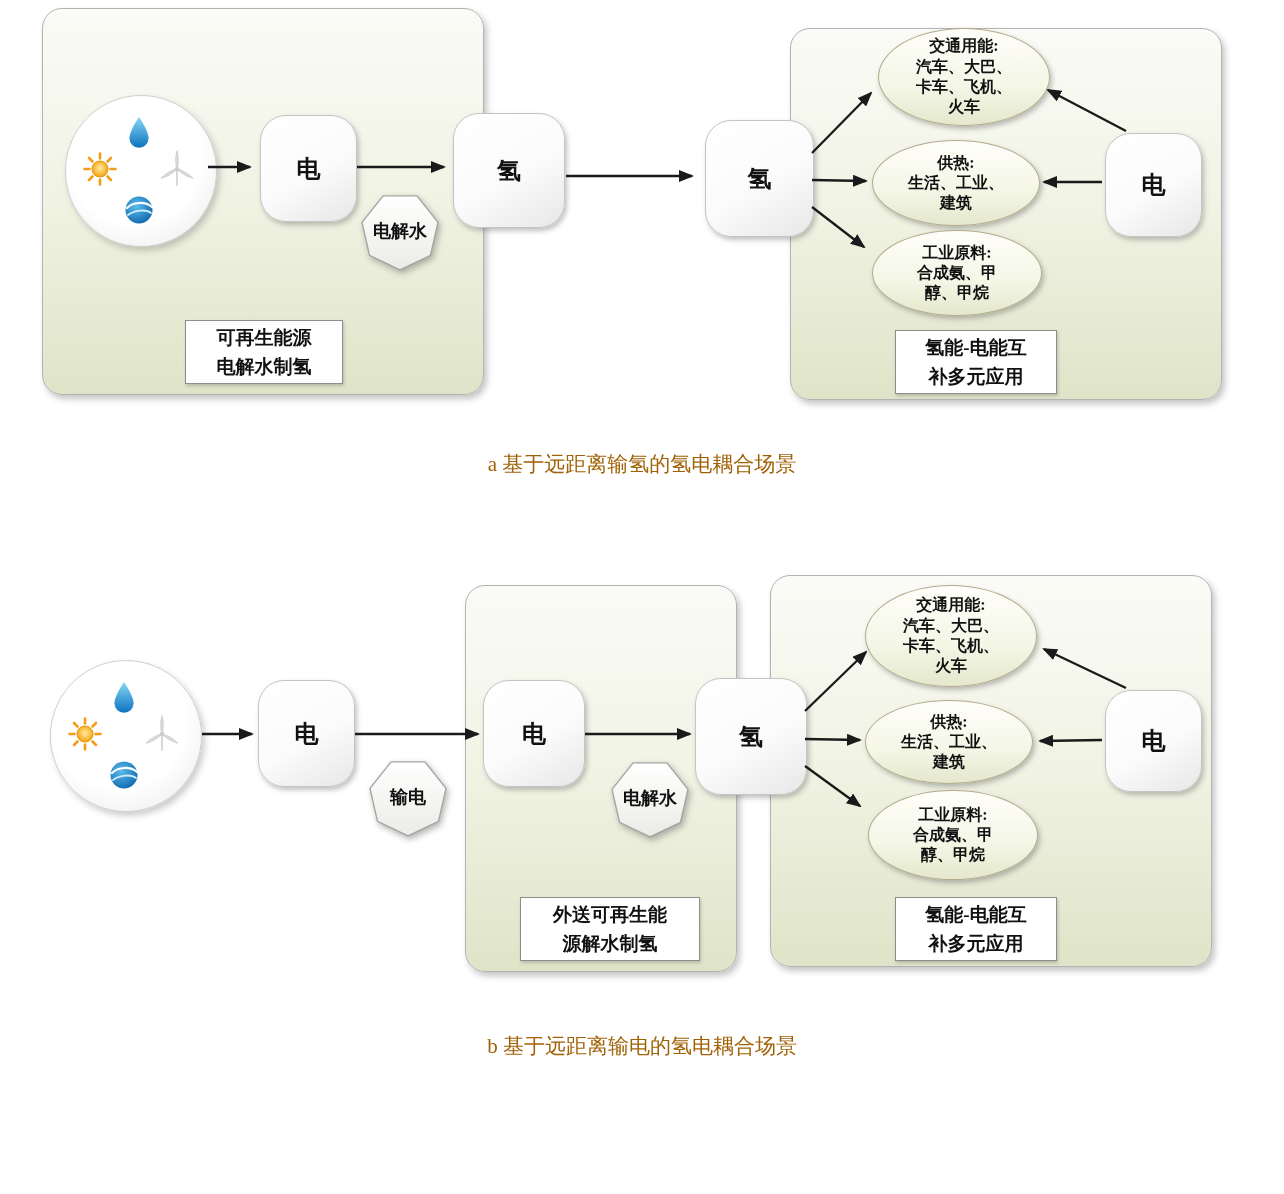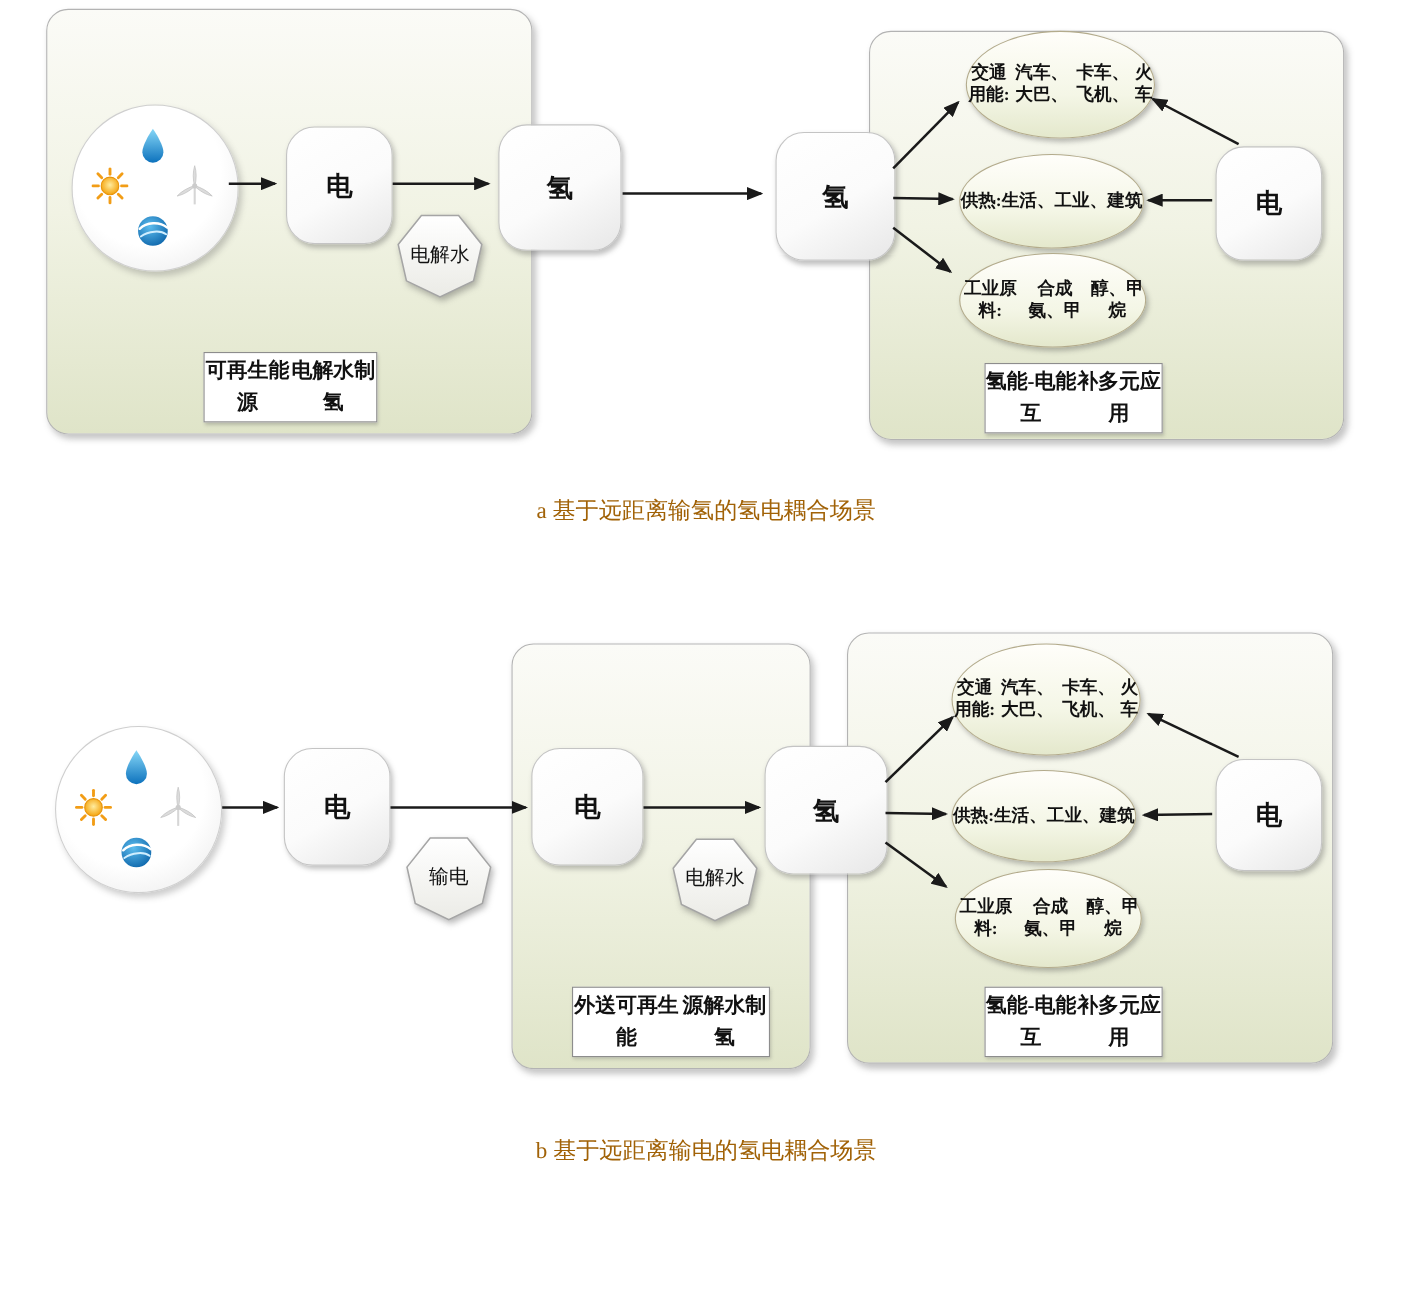--- a/index.html
+++ b/index.html
@@ -26,31 +26,31 @@
   .node{position:absolute;z-index:4;border-radius:26px;
         background:linear-gradient(150deg,#ffffff 0%,#fbfbfb 55%,#e7e7e7 100%);
         border:1px solid #c4c4c4;box-shadow:2px 3px 5px rgba(80,80,80,.35);
         display:flex;align-items:center;justify-content:center;
         font-size:24px;font-weight:bold;}
 
   .hepta{position:absolute;z-index:5;display:flex;align-items:center;justify-content:center;}
   .hepta-bg{position:absolute;left:0;top:0;width:100%;height:100%;
             filter:drop-shadow(2px 3px 3px rgba(70,70,70,.4));}
   .hepta-bg polygon{fill:url(#ghepta);stroke:#a5a5a5;stroke-width:1.4;}
-  .hepta-label{position:relative;font-size:18px;font-weight:normal;}
+  .hepta-label{position:relative;font-size:18px;font-weight:bold;}
 
   .ellipse{position:absolute;z-index:3;border-radius:50%;
         background:linear-gradient(180deg,#fffefa 0%,#f4f6e6 60%,#e4e8cc 100%);
         border:1px solid #b3ab8c;box-shadow:2px 3px 5px rgba(70,70,70,.35);
-        display:flex;flex-direction:row;align-items:center;justify-content:center;
+        display:flex;flex-direction:column;align-items:center;justify-content:center;
         text-align:center;font-weight:bold;font-size:16px;line-height:1.27;}
 
   .labelbox{position:absolute;z-index:3;background:#ffffff;border:1.5px solid #8d8d8d;
         box-shadow:1px 2px 3px rgba(90,90,90,.3);
-        display:flex;flex-direction:row;align-items:center;justify-content:center;
+        display:flex;flex-direction:column;align-items:center;justify-content:center;
         font-size:19px;font-weight:bold;line-height:1.55;text-align:center;}
 
   .caption{position:absolute;left:0;width:100%;text-align:center;
         font-size:21px;color:#a16207;z-index:2;}
   .figcaption{position:absolute;left:0;width:100%;text-align:center;z-index:2;
         font-family:"Liberation Sans","DejaVu Sans",sans-serif;font-weight:bold;
         font-size:21px;color:#111;}
   .figcaption span{white-space:pre;}
 
   .logo{position:absolute;top:1140px;right:24px;z-index:2;color:#e60012;

